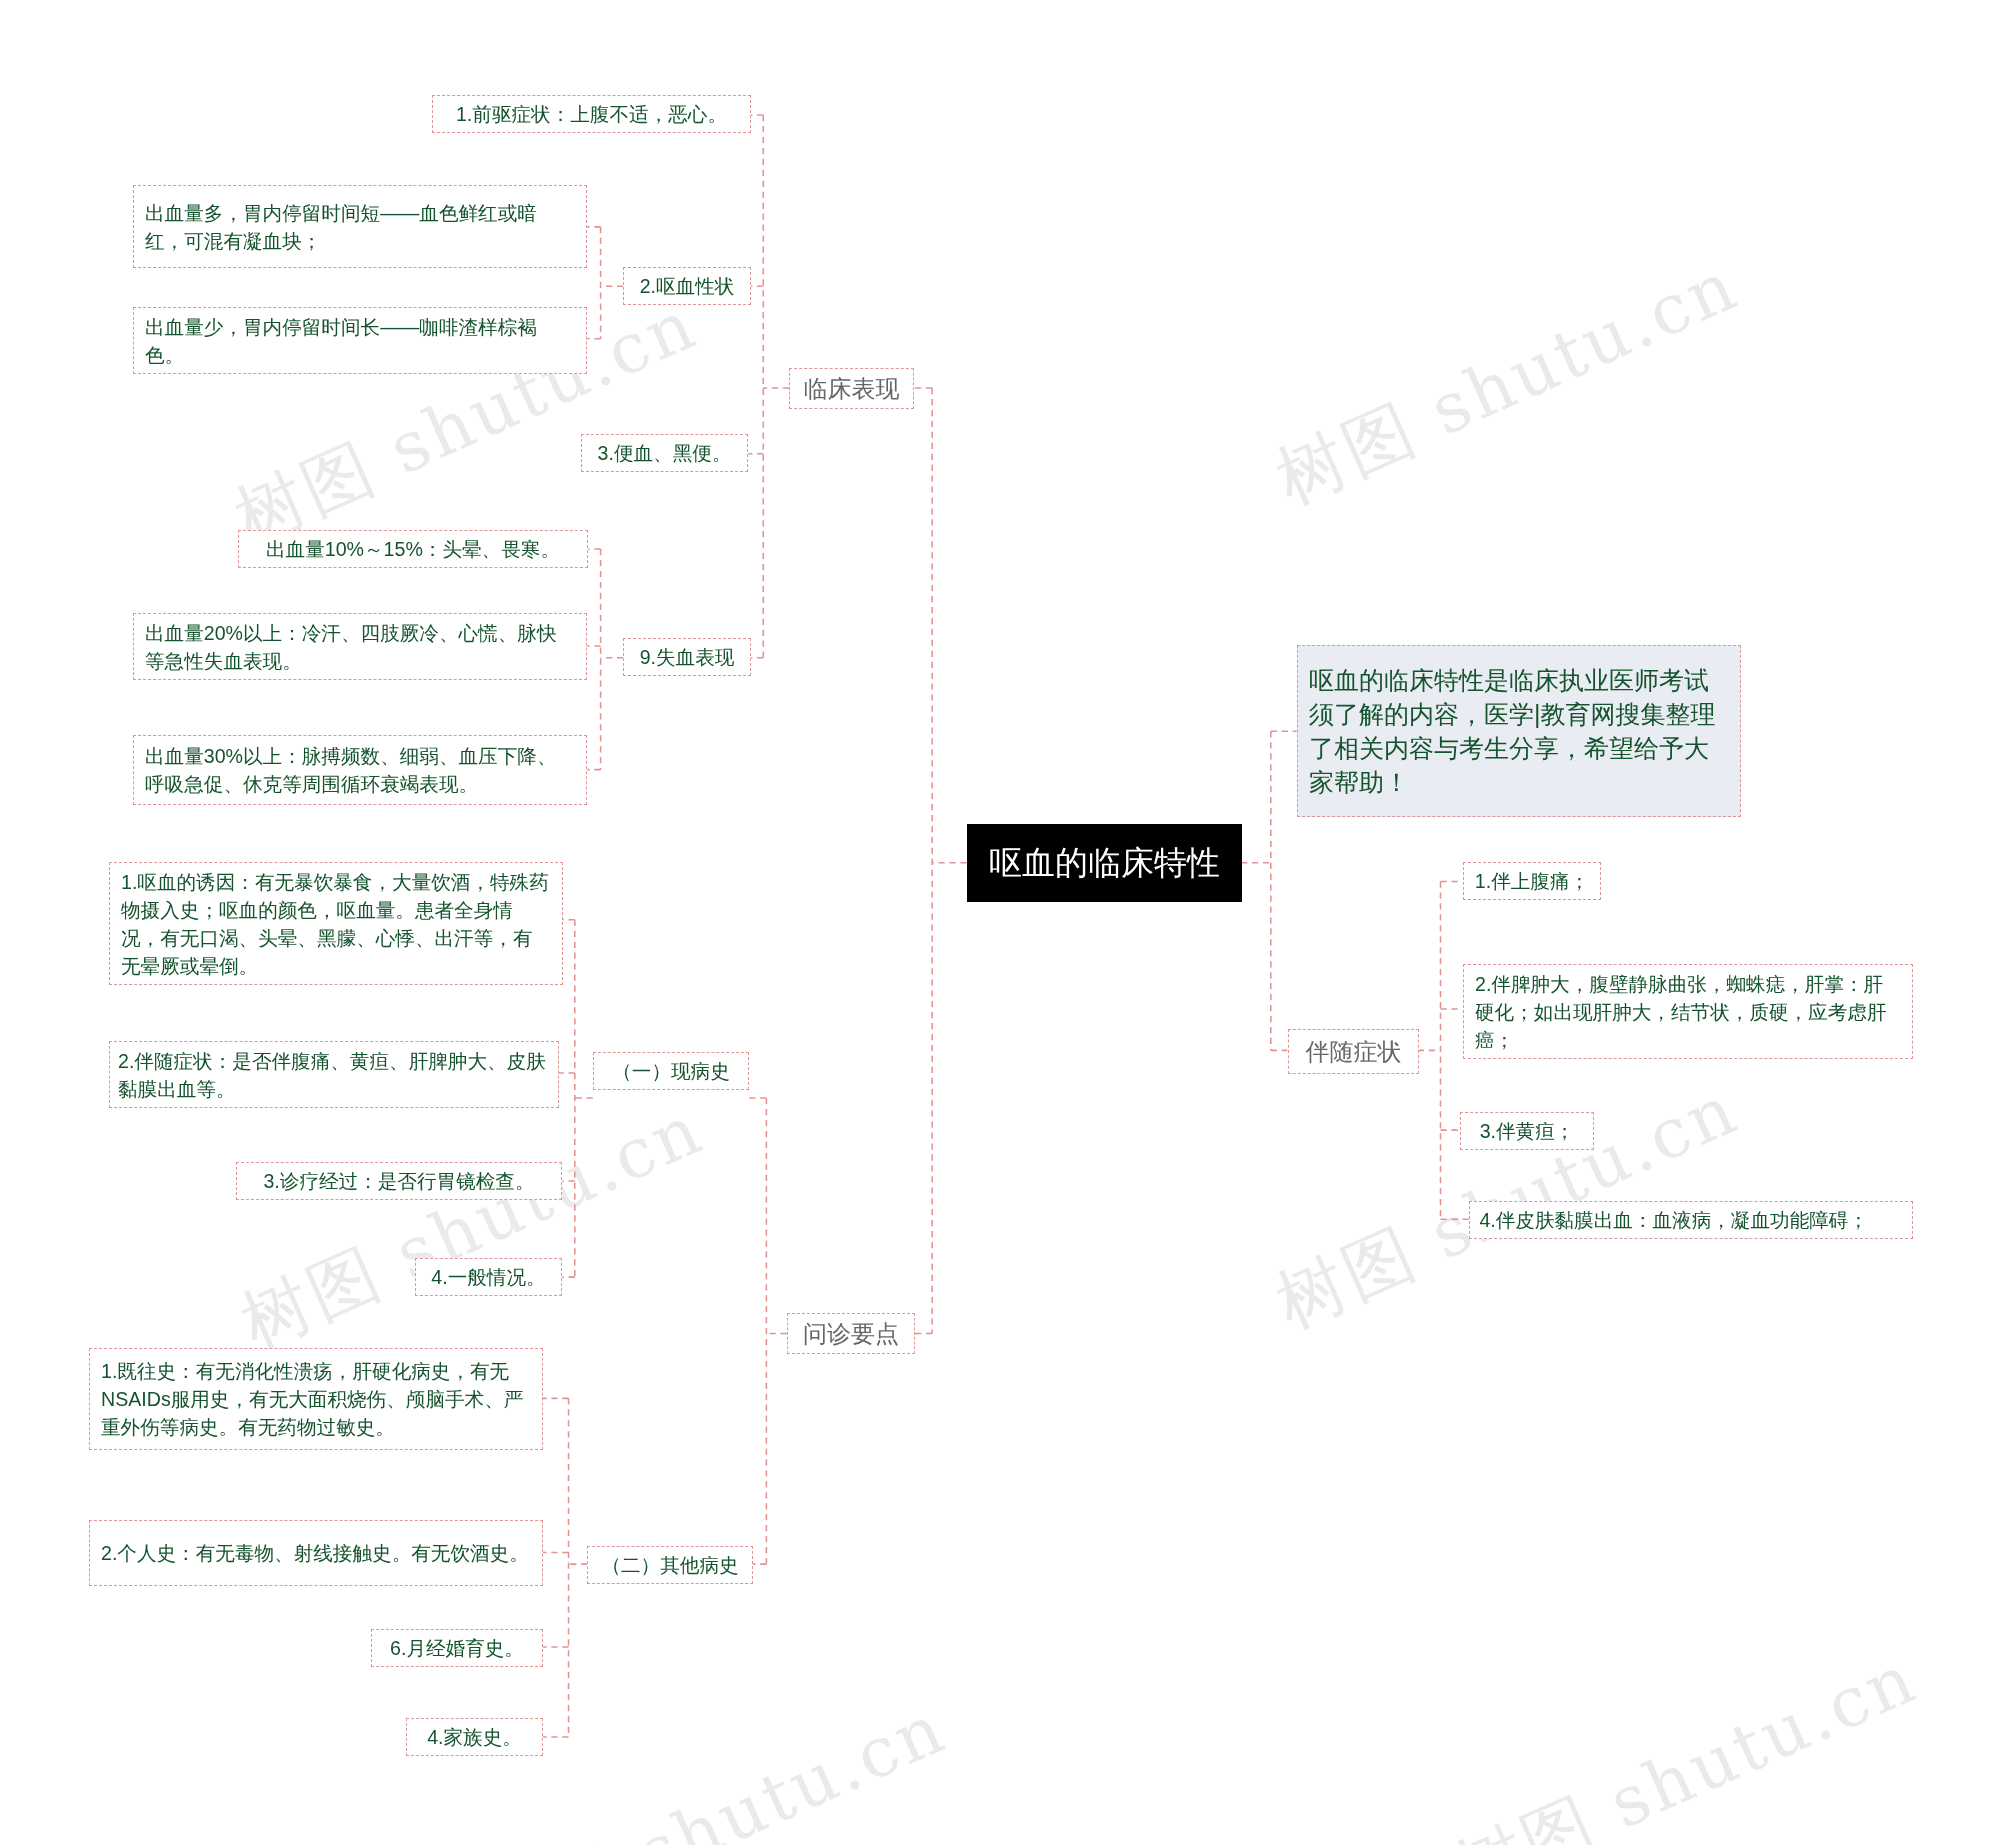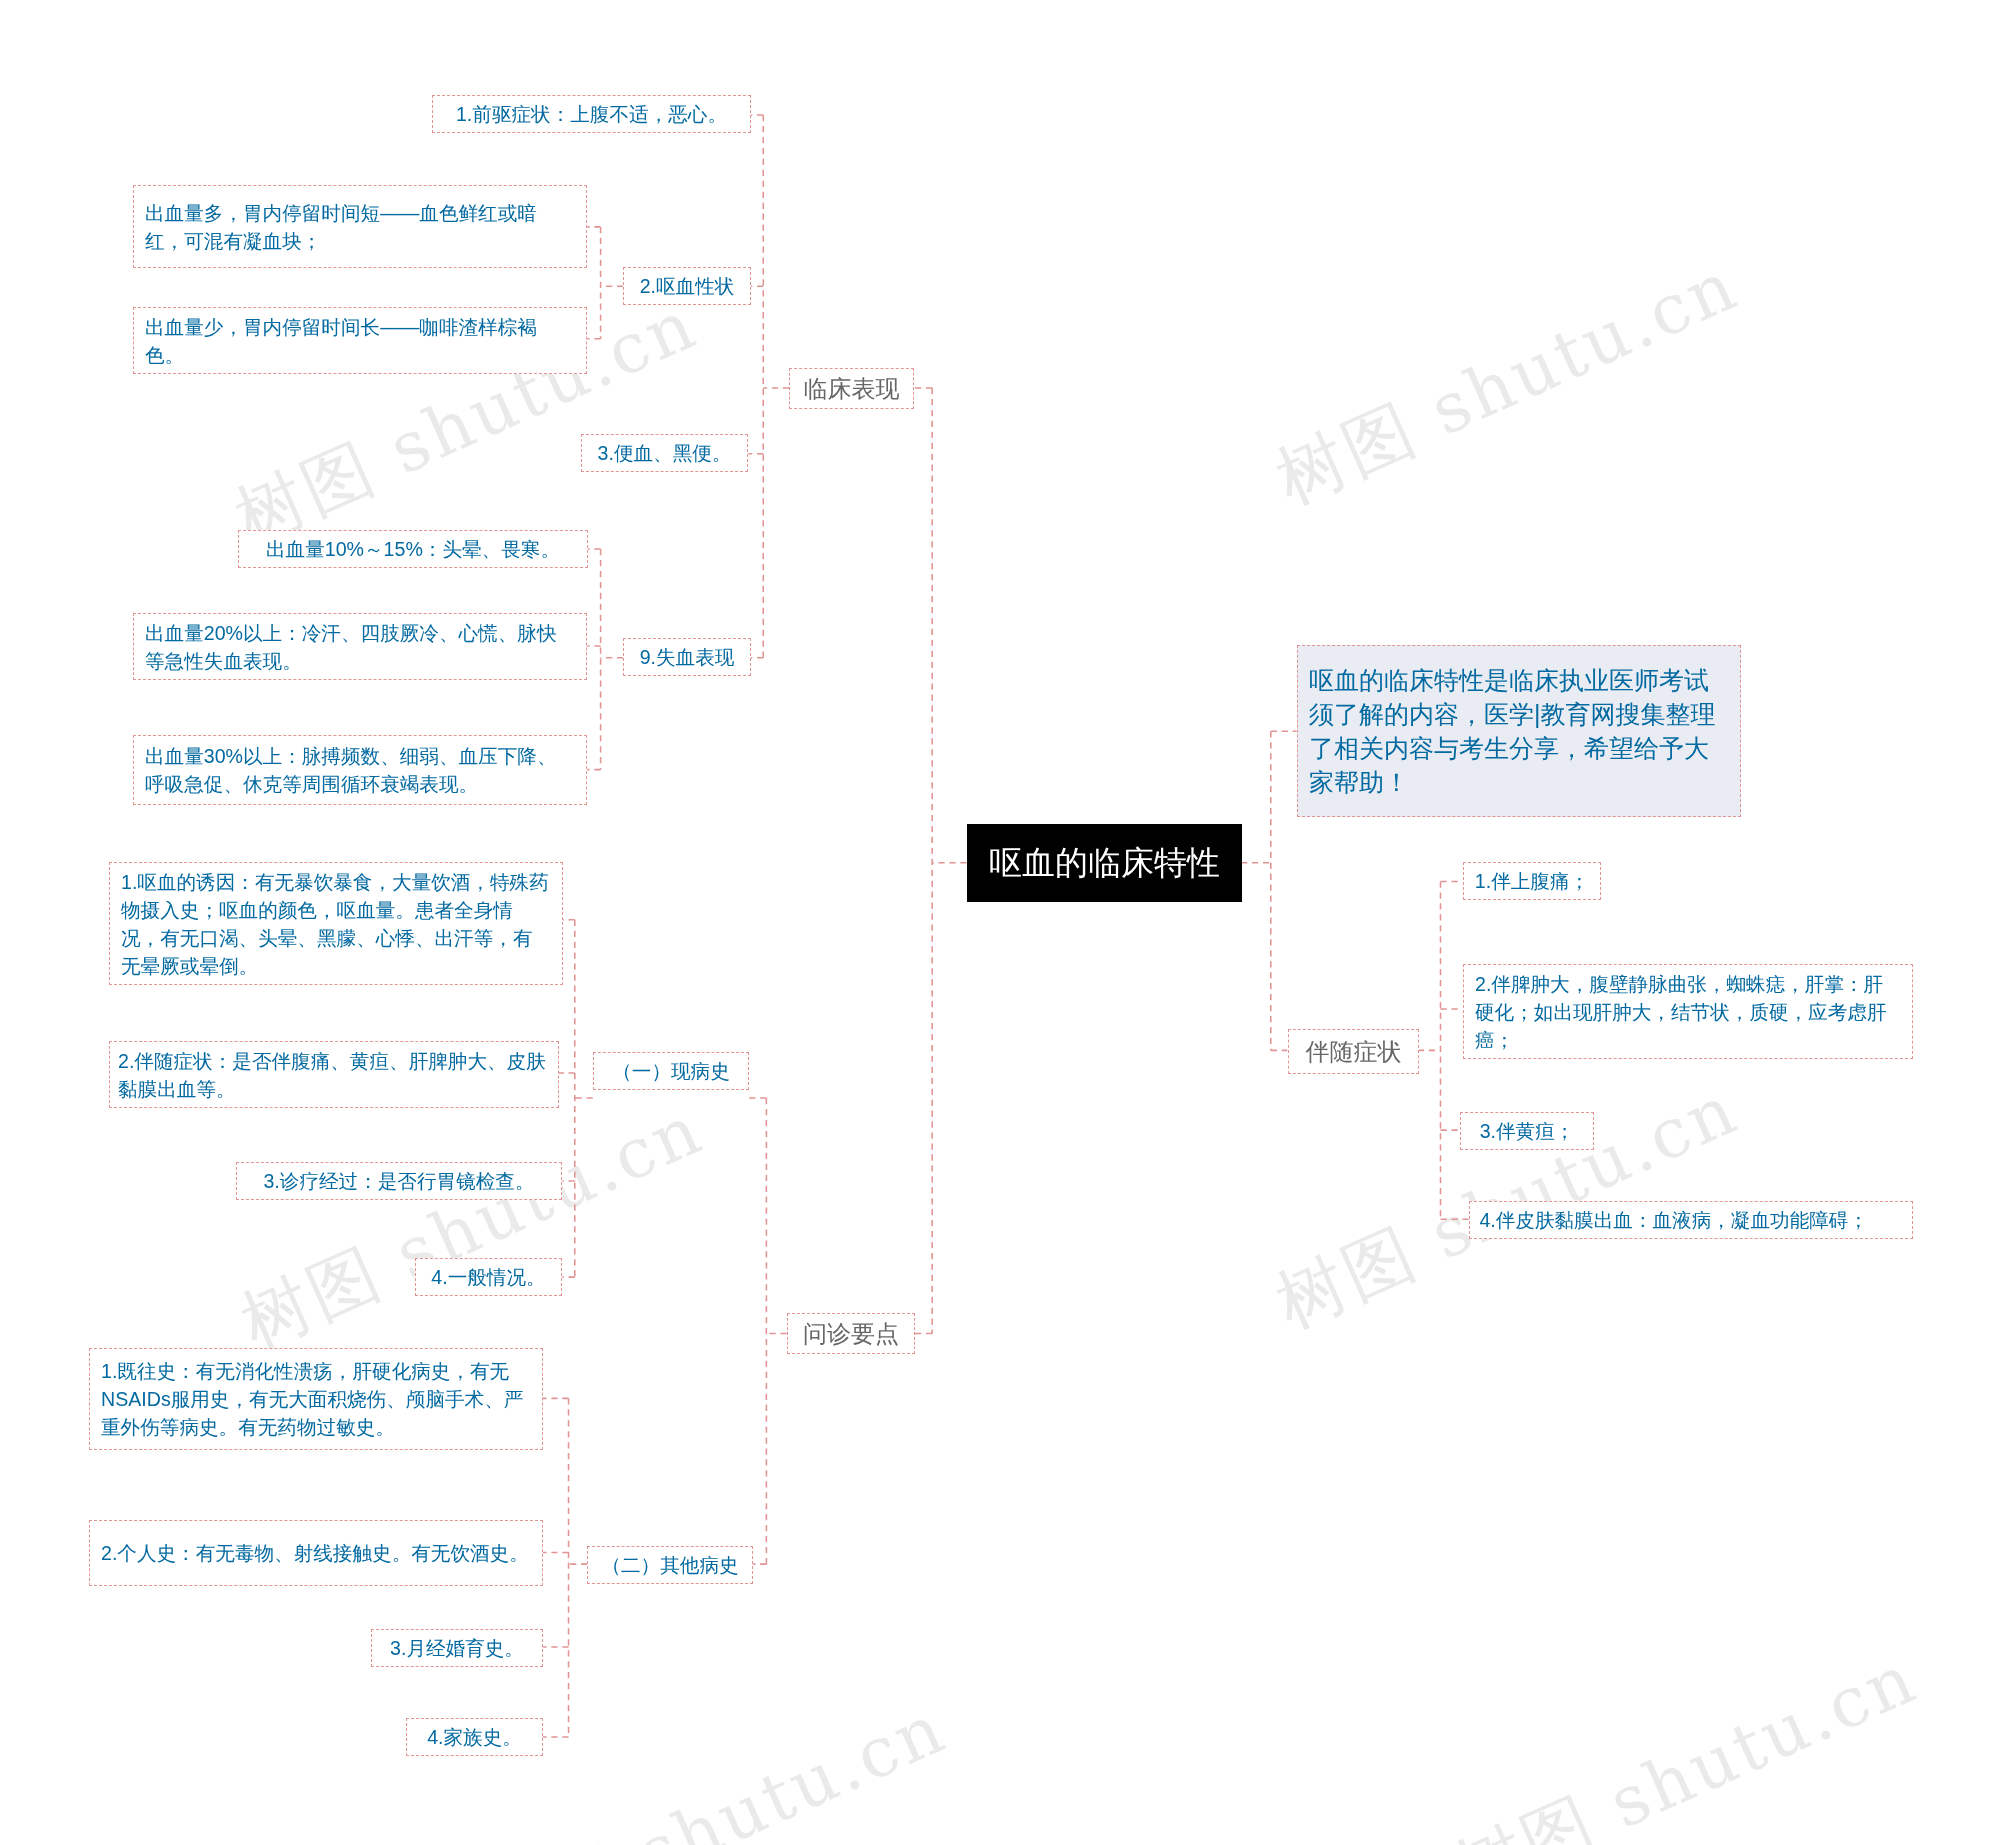--- a/index.html
+++ b/index.html
@@ -24,21 +24,21 @@
   }
   svg.lines { position: absolute; left: 0; top: 0; z-index: 2; }
   .node {
     position: absolute;
     box-sizing: border-box;
     z-index: 3;
     display: flex;
     align-items: center;
     background: #ffffff;
     border: 1.6px dashed #e29494;
-    color: #0369a1;
+    color: #14532d;
     font-size: 19.6px;
     line-height: 28px;
     padding: 3.9px 9.4px;
     min-height: 38px;
   }
   .node.c { justify-content: center; text-align: center; }
   .node.multi { padding: 4.7px 11px; text-align: left; }
   .branch {
     font-size: 24px;
     line-height: 31px;
@@ -125,21 +125,21 @@
   <div class="node c" style="left:236px; top:1162px; width:326px;">3.诊疗经过：是否行胃镜检查。</div>
 
   <div class="node c" style="left:415px; top:1258px; width:147px;">4.一般情况。</div>
 
   <div class="node c" style="left:587px; top:1546px; width:166px;">（二）其他病史</div>
 
   <div class="node multi" style="left:89px; top:1348px; width:454px; min-height:102px;">1.既往史：有无消化性溃疡，肝硬化病史，有无NSAIDs服用史，有无大面积烧伤、颅脑手术、严重外伤等病史。有无药物过敏史。</div>
 
   <div class="node multi" style="left:89px; top:1520px; width:454px; min-height:66px;">2.个人史：有无毒物、射线接触史。有无饮酒史。</div>
 
-  <div class="node c" style="left:371px; top:1629px; width:172px;">3.月经婚育史。</div>
+  <div class="node c" style="left:371px; top:1629px; width:172px;">6.月经婚育史。</div>
 
   <div class="node c" style="left:406px; top:1718px; width:137px;">4.家族史。</div>
 
   <div class="node multi note-box" style="left:1297px; top:645px; width:444px; min-height:172px;">呕血的临床特性是临床执业医师考试须了解的内容，医学|教育网搜集整理了相关内容与考生分享，希望给予大家帮助！</div>
 
   <div class="node branch" style="left:1288px; top:1029px; width:131px; min-height:45px;">伴随症状</div>
 
   <div class="node c" style="left:1463px; top:862px; width:138px;">1.伴上腹痛；</div>
 
   <div class="node multi" style="left:1463px; top:964px; width:450px; min-height:89px;">2.伴脾肿大，腹壁静脉曲张，蜘蛛痣，肝掌：肝硬化；如出现肝肿大，结节状，质硬，应考虑肝癌；</div>

